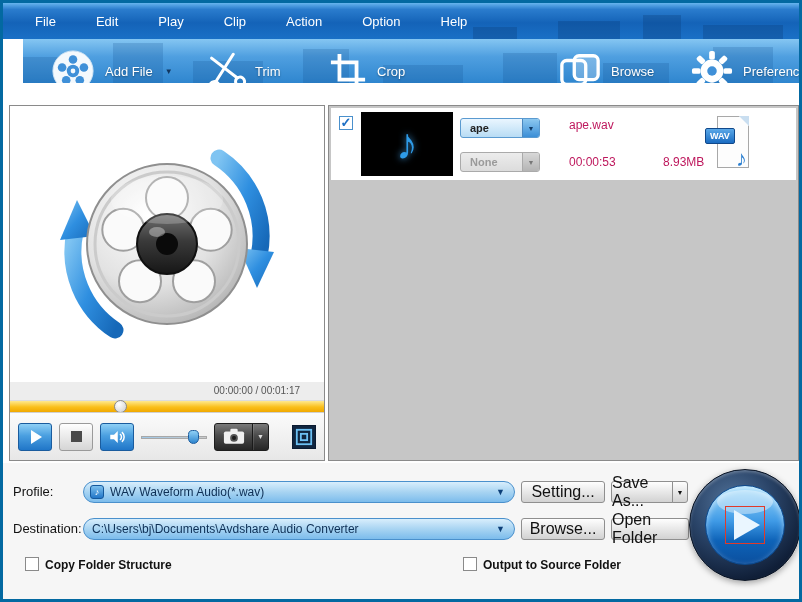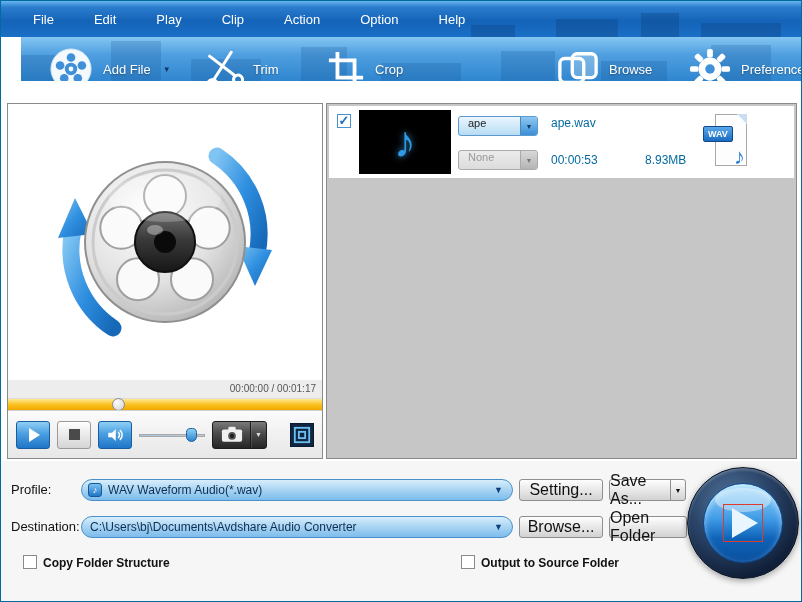--- a/index.html
+++ b/index.html
@@ -1,17 +1,17 @@
 <!DOCTYPE html>
 <html><head>
 <meta charset="utf-8">
 <style>
   * { margin:0; padding:0; box-sizing:border-box; }
   body { font-family:"Liberation Sans", sans-serif; background:#ffffff; }
-  .app { position:relative; width:802px; height:602px; background:#fff; border:1px solid #0369a1; overflow:hidden; }
+  .app { position:relative; width:802px; height:602px; background:#fff; border:3px solid #0369a1; overflow:hidden; }
 
   
   .menubar { position:absolute; left:0; top:0; width:100%; height:36px;
     background:linear-gradient(180deg,#66b4ee 0%,#2a7ccd 18%,#1463b8 55%,#1a70c6 100%);
     display:flex; align-items:center; padding-left:32px; gap:40px; z-index:3; }
   .menu-item { color:#fff; font-size:13px; cursor:default; position:relative; z-index:2; }
   .mb-bld { position:absolute; bottom:0; background:rgba(10,60,120,0.30); z-index:1; }
 
   
   .toolbar { position:absolute; left:0; top:36px; width:100%; height:44px;
@@ -21,21 +21,21 @@
   .tool-btn { position:absolute; top:0; height:64px; display:flex; align-items:center; gap:10px;
     color:#fff; font-size:13px; text-shadow:0 1px 2px rgba(0,0,0,0.35); cursor:pointer; z-index:2; }
   .caret { color:#12365e; font-size:8px; text-shadow:none; margin-left:2px; }
 
   
   .left-panel { position:absolute; left:6px; top:102px; width:316px; height:356px;
     border:1px solid #8a8a8a; background:#fff; }
   .preview { position:absolute; left:0; top:0; right:0; height:276px; background:#fff;
     display:flex; align-items:center; justify-content:center; overflow:hidden; }
   .time-row { position:absolute; left:0; top:276px; right:0; height:18px; background:#ededed;
-    font-size:10px; color:#555; text-align:right; line-height:18px; padding-right:6px; }
+    font-size:10px; color:#555; text-align:right; line-height:18px; padding-right:24px; }
   .seek { position:absolute; left:0; top:294px; right:0; height:12px;
     background:linear-gradient(180deg,#ffe98e 0%,#fabf1a 55%,#f0a800 100%); border-top:1px solid #dcdcdc; }
   .seek-handle { position:absolute; left:104px; top:-1px; width:13px; height:13px; border-radius:50%;
     background:radial-gradient(circle at 35% 30%,#ffffff,#cdcdcd); border:1px solid #8a8a8a; }
   .controls { position:absolute; left:0; top:306px; right:0; bottom:0;
     background:linear-gradient(180deg,#fbfbfb,#e7e7e7); border-top:1px solid #d0d0d0;
     display:flex; align-items:center; padding:0 8px; gap:7px; }
   .ctl-btn { width:34px; height:28px; border-radius:3px; display:flex; align-items:center;
     justify-content:center; cursor:pointer; }
   .blue-btn { background:linear-gradient(180deg,#8fd0f6 0%,#4a9fe0 45%,#2076c8 100%); border:1px solid #1a5c9e; }
@@ -60,28 +60,28 @@
   .right-panel { position:absolute; left:325px; top:102px; width:471px; height:356px;
     background:#c6c6c6; border:1px solid #8a8a8a; }
   .file-row { position:absolute; left:2px; top:2px; right:2px; height:72px; background:#fff; cursor:default; }
   .cb { position:absolute; width:14px; height:14px; background:#fff; border:1px solid #4a90cc;
     color:#1d6fc4; font-size:13px; font-weight:bold; line-height:12px; text-align:center; cursor:pointer; }
   .thumb { position:absolute; left:30px; top:4px; width:92px; height:64px; background:#000;
     display:flex; align-items:center; justify-content:center; }
   .thumb-note { color:#2e9be8; font-size:44px; line-height:1; text-shadow:0 0 7px rgba(70,170,245,0.85); }
   .mini-combo { position:absolute; left:129px; width:80px; height:20px; border:1px solid #5a9ad0;
     border-radius:3px; background:linear-gradient(180deg,#eaf6ff,#b8dcf4); display:flex;
-    font-size:11px; color:#222; cursor:pointer; overflow:hidden; }
+    align-items:center; font-size:11px; color:#222; cursor:pointer; overflow:hidden;font-weight:bold; }
   .mini-combo .txt { flex:1; padding-left:9px; }
   .arrow-seg { width:17px; height:100%; background:linear-gradient(180deg,#8cc8f0,#3b8ed6);
     border-left:1px solid #4a88c0; display:flex; align-items:center; justify-content:center;
     color:#0f3a66; font-size:7px; }
   .mini-combo.disabled { background:linear-gradient(180deg,#ececec,#dcdcdc); border-color:#aaa; color:#9a9a9a; }
   .mini-combo.disabled .arrow-seg { background:linear-gradient(180deg,#d8d8d8,#b4b4b4); border-left-color:#aaa; color:#777; }
-  .ftext { position:absolute; font-size:12px; color:#0369a1; }
+  .ftext { position:absolute; font-size:12px; color:#be185d;margin-left:16px; }
   .wav-icon { position:absolute; left:374px; top:8px; width:44px; height:54px; }
   .wav-page { position:absolute; left:12px; top:0; width:32px; height:52px; background:#fdfdfd;
     border:1px solid #a8a8a8; clip-path:polygon(0 0, 22px 0, 100% 10px, 100% 100%, 0 100%); }
   .wav-fold { position:absolute; left:34px; top:0; width:0; height:0;
     border-top:10px solid #c9def0; border-left:10px solid transparent; }
   .wav-badge { position:absolute; left:0; top:12px; background:linear-gradient(180deg,#5aa8e8,#1a6cc2);
     color:#fff; font-size:9px; font-weight:bold; padding:2px 4px; border-radius:2px; border:1px solid #10488a; }
   .wav-note { position:absolute; right:2px; bottom:0; color:#2b7fd0; font-size:22px; line-height:1; }
 
   

